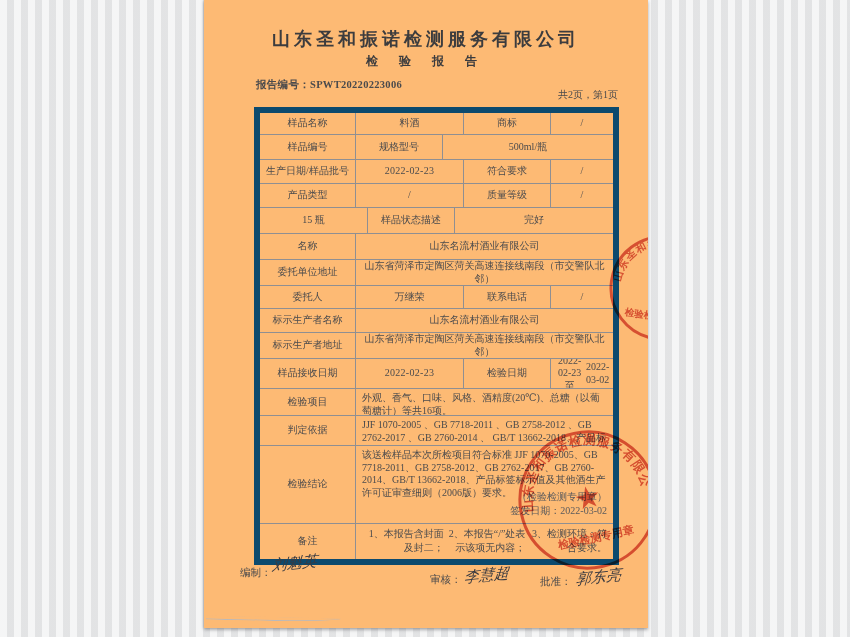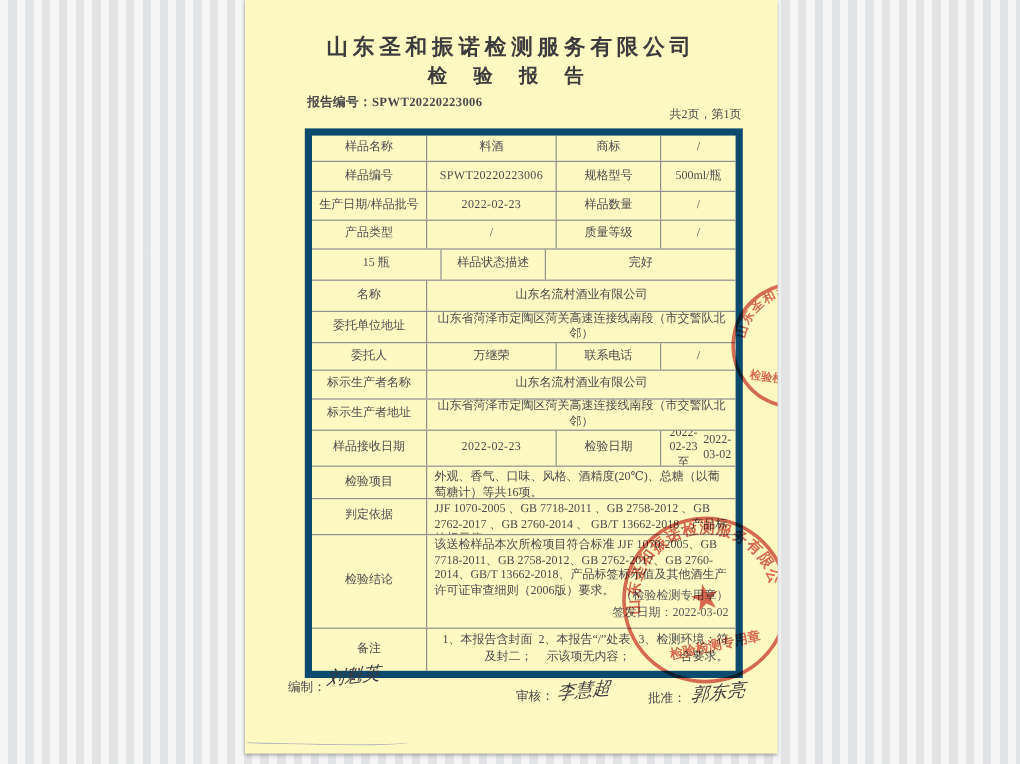--- a/index.html
+++ b/index.html
@@ -5,31 +5,31 @@
   html,body{margin:0;padding:0;}
   body{
     width:850px;height:637px;position:relative;overflow:hidden;
     background-color:#e9eaeb;
     background-image:repeating-linear-gradient(90deg, rgba(255,255,255,.55) 0 7px, rgba(120,120,125,.06) 7px 14px);
     font-family:"Liberation Serif","DejaVu Serif",serif;
     color:#4a4a4a;
   }
   .page{
     position:absolute;left:204px;top:0;width:444px;height:628px;
-    background:#fef9c3;
+    background:#fdba74;
     box-shadow:0 2px 3px rgba(90,90,95,.45), -1px 0 2px rgba(120,120,125,.25);
     overflow:hidden;
   }
   .company-title{
     position:absolute;left:0;top:27px;width:100%;text-align:center;
     font-size:18px;font-weight:bold;color:#3c3c3e;letter-spacing:4px;
   }
   .report-title{
     position:absolute;left:0;top:53px;width:100%;text-align:center;
-    font-size:16px;font-weight:bold;color:#3c3c3e;letter-spacing:9px;
+    font-size:12px;font-weight:bold;color:#3c3c3e;letter-spacing:9px;
   }
   .report-no{
     position:absolute;left:52px;top:78px;font-size:10.5px;font-weight:bold;color:#4a4a4c;
   }
   .pagination{
     position:absolute;right:30px;top:88px;font-size:10px;color:#4a4a4c;
   }
   .tbl{
     position:absolute;left:50px;top:107px;width:365px;
     border:6px solid #0c4a6e;
@@ -82,28 +82,27 @@
 
   <div class="tbl">
     <div class="tr" style="height:22px">
       <div class="td c1">样品名称</div>
       <div class="td c2">料酒</div>
       <div class="td c3">商标</div>
       <div class="td c4">/</div>
     </div>
     <div class="tr" style="height:25px">
       <div class="td c1">样品编号</div>
-      <div class="td c2 mono">SPWT20220223006</div>
       <div class="td c3">规格型号</div>
       <div class="td c4">500ml/瓶</div>
     </div>
     <div class="tr" style="height:24px">
       <div class="td c1">生产日期/样品批号</div>
       <div class="td c2 mono">2022-02-23</div>
-      <div class="td c3">样品数量</div>
+      <div class="td c3">符合要求</div>
       <div class="td c4">/</div>
     </div>
     <div class="tr" style="height:24px">
       <div class="td c1">产品类型</div>
       <div class="td c2">/</div>
       <div class="td c3">质量等级</div>
       <div class="td c4">/</div>
     </div>
     <div class="tr" style="height:26px">
       <div class="td c2">15 瓶</div>

